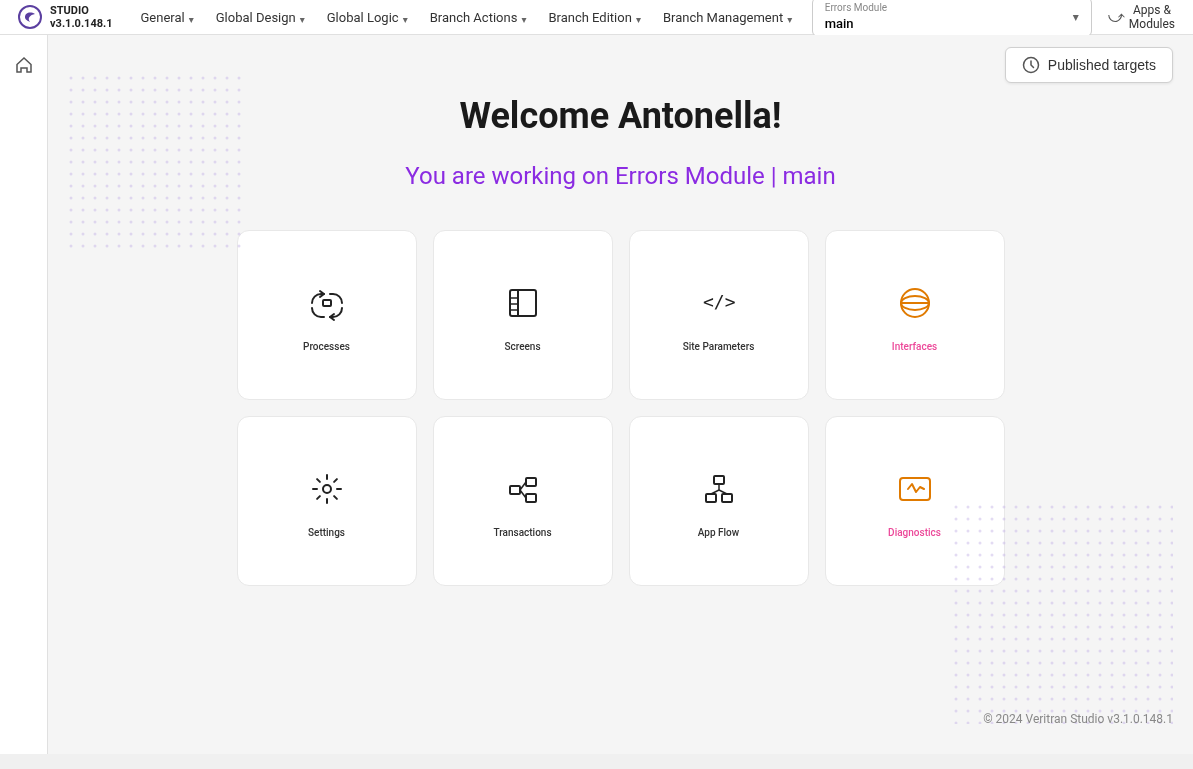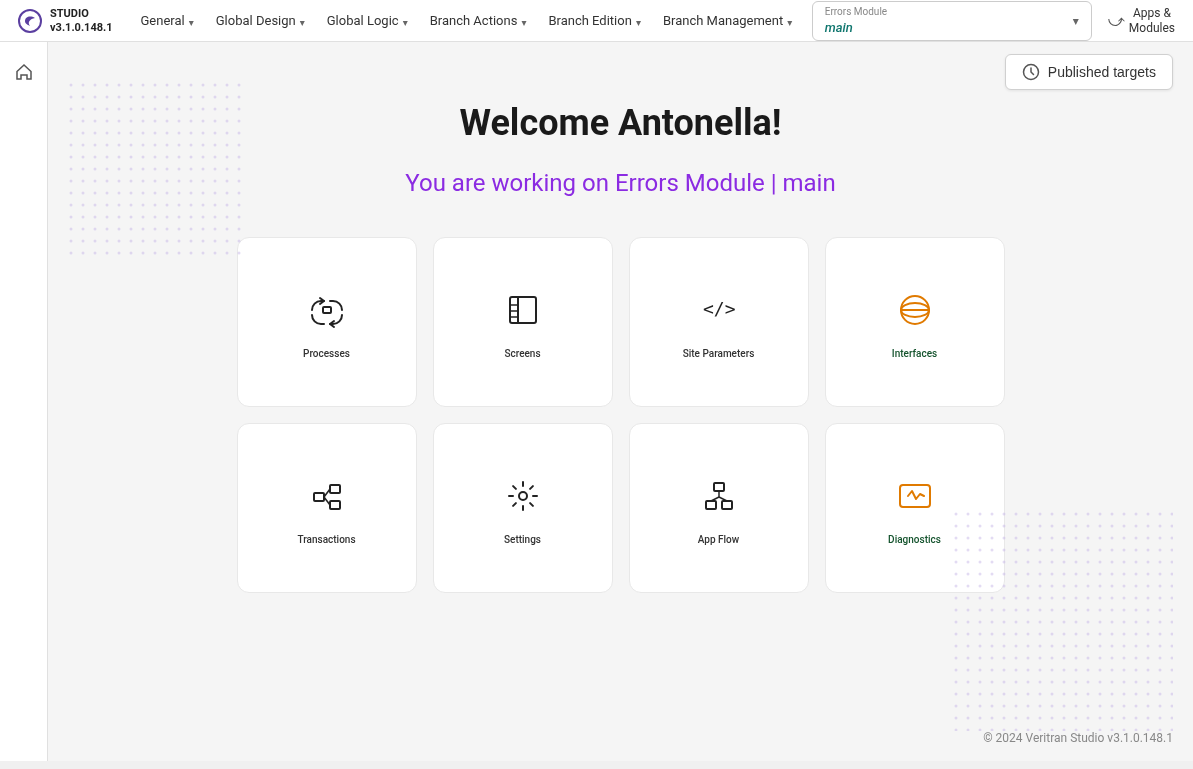--- a/index.html
+++ b/index.html
@@ -3,21 +3,21 @@
   <meta charset="utf-8">
   <style>
     * { box-sizing: border-box; margin: 0; padding: 0; }
     body { font-family: -apple-system, BlinkMacSystemFont, 'Segoe UI', Roboto, sans-serif; background: #f0f0f0; width: 1193px; height: 769px; overflow: hidden; }
 
     
     .topnav {
       display: flex;
       align-items: center;
       background: #ffffff;
-      height: 42px;
+      height: 35px;
       padding: 0 8px;
       border-bottom: 1px solid #e0e0e0;
       gap: 2px;
     }
     .nav-logo {
       display: flex;
       align-items: center;
       gap: 6px;
       margin-right: 8px;
       padding: 0 8px;
@@ -58,23 +58,22 @@
       min-width: 280px;
       cursor: pointer;
     }
     .nav-module-label {
       font-size: 10px;
       color: #888;
       display: block;
     }
     .nav-module-value {
       font-size: 13px;
-      color: #0f766e;
+      color: #000000;
       font-weight: 500;
-      font-style: italic;
     }
     .nav-module-text { flex: 1; }
     .nav-module-chevron { color: #666; font-size: 12px; }
     .nav-apps {
       display: flex;
       align-items: center;
       gap: 4px;
       padding: 6px 10px;
       cursor: pointer;
       font-size: 13px;
@@ -197,26 +196,26 @@
     }
     .card-icon svg {
       width: 42px;
       height: 42px;
     }
     .card-label {
       font-size: 10px;
       color: #333;
       font-weight: 500;
     }
-    .card-label.orange { color: #14532d; }
+    .card-label.orange { color: #ec4899; }
 
     
     .footer {
       position: absolute;
-      bottom: 16px;
+      bottom: 28px;
       right: 20px;
       font-size: 12px;
       color: #888;
     }
 
     
     .dot-pattern {
       opacity: 0.5;
     }
   </style>
@@ -358,38 +357,38 @@
             <ellipse cx="21" cy="21" rx="14" ry="7" stroke="#e07a00" stroke-width="2"></ellipse>
             <line x1="7" y1="21" x2="35" y2="21" stroke="#e07a00" stroke-width="2"></line>
           </svg>
         </div>
         <span class="card-label orange">Interfaces</span>
       </div>
 
       <div class="card">
         <div class="card-icon">
           <svg viewBox="0 0 42 42" fill="none">
+            <circle cx="21" cy="21" r="4" stroke="#222" stroke-width="2"></circle>
+            <path d="M21 7v4M21 31v4M7 21h4M31 21h4M11.1 11.1l2.8 2.8M28.1 28.1l2.8 2.8M11.1 30.9l2.8-2.8M28.1 13.9l2.8-2.8" stroke="#222" stroke-width="2" stroke-linecap="round"></path>
+          </svg>
+        </div>
+        <span class="card-label">Settings</span>
+      </div>
+
+      <div class="card">
+        <div class="card-icon">
+          <svg viewBox="0 0 42 42" fill="none">
             <rect x="8" y="18" width="10" height="8" rx="1" stroke="#222" stroke-width="2"></rect>
             <rect x="24" y="10" width="10" height="8" rx="1" stroke="#222" stroke-width="2"></rect>
             <rect x="24" y="26" width="10" height="8" rx="1" stroke="#222" stroke-width="2"></rect>
             <line x1="18" y1="22" x2="24" y2="14" stroke="#222" stroke-width="1.5"></line>
             <line x1="18" y1="22" x2="24" y2="30" stroke="#222" stroke-width="1.5"></line>
           </svg>
         </div>
         <span class="card-label">Transactions</span>
-      </div>
-
-      <div class="card">
-        <div class="card-icon">
-          <svg viewBox="0 0 42 42" fill="none">
-            <circle cx="21" cy="21" r="4" stroke="#222" stroke-width="2"></circle>
-            <path d="M21 7v4M21 31v4M7 21h4M31 21h4M11.1 11.1l2.8 2.8M28.1 28.1l2.8 2.8M11.1 30.9l2.8-2.8M28.1 13.9l2.8-2.8" stroke="#222" stroke-width="2" stroke-linecap="round"></path>
-          </svg>
-        </div>
-        <span class="card-label">Settings</span>
       </div>
 
       <div class="card">
         <div class="card-icon">
           <svg viewBox="0 0 42 42" fill="none">
             <rect x="16" y="8" width="10" height="8" rx="1" stroke="#222" stroke-width="2"></rect>
             <rect x="8" y="26" width="10" height="8" rx="1" stroke="#222" stroke-width="2"></rect>
             <rect x="24" y="26" width="10" height="8" rx="1" stroke="#222" stroke-width="2"></rect>
             <line x1="21" y1="16" x2="21" y2="22" stroke="#222" stroke-width="1.5"></line>
             <line x1="21" y1="22" x2="13" y2="26" stroke="#222" stroke-width="1.5"></line>

